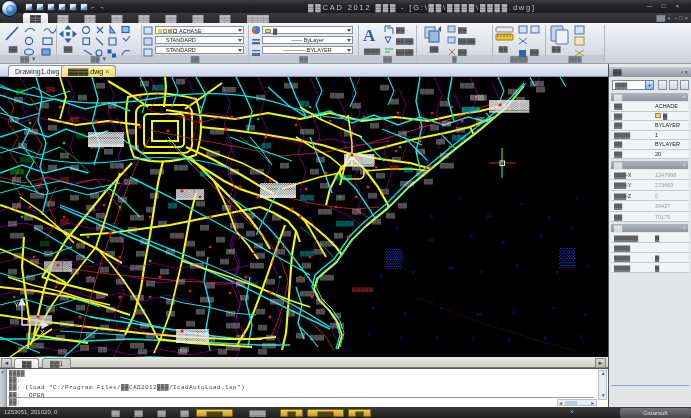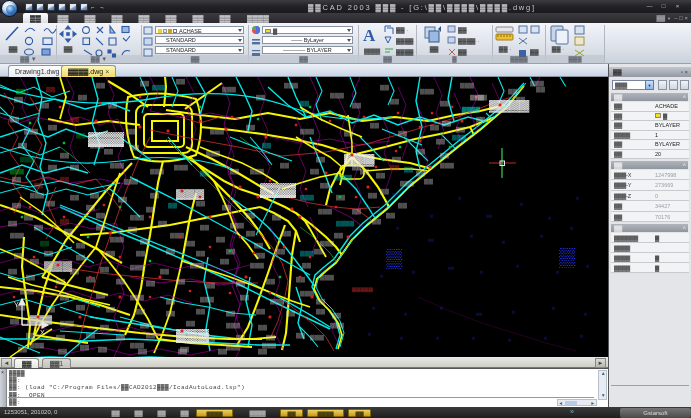--- a/index.html
+++ b/index.html
@@ -51,21 +51,21 @@
 <div class="abs" id="titlebar"></div>
 <div class="abs" id="applogo"></div>
 <div class="abs qbtn" style="left:25px"></div>
 <div class="abs qbtn" style="left:36px"></div>
 <div class="abs qbtn" style="left:47px"></div>
 <div class="abs qbtn" style="left:58px"></div>
 <div class="abs qbtn" style="left:69px"></div>
 <div class="abs qbtn" style="left:80px"></div>
 <div class="abs" style="left:91px;top:4px;width:7px;height:6px;color:#9ab8d8;font-size:6px;line-height:6px">⌐</div>
 <div class="abs" style="left:100px;top:4px;width:7px;height:6px;color:#9ab8d8;font-size:6px;line-height:6px">¬</div>
-<div class="abs" id="qtit">▓▓CAD 2003 ▓▓▓ - [G:\▓▓\▓▓▓▓\▓▓▓▓.dwg]</div>
+<div class="abs" id="qtit">▓▓CAD 2012 ▓▓▓ - [G:\▓▓\▓▓▓▓\▓▓▓▓.dwg]</div>
 <div class="abs winbtn" style="right:36px">—</div>
 <div class="abs winbtn" style="right:22px">□</div>
 <div class="abs winbtn" style="right:8px">×</div>
 
 <div class="abs" id="tabrow"></div>
 <div class="abs rtab act" style="left:23px;width:25px">▓▓</div>
 <div class="abs rtab" style="left:52px;width:22px">▓▓</div>
 <div class="abs rtab" style="left:79px;width:22px">▓▓</div>
 <div class="abs rtab" style="left:106px;width:22px">▓▓</div>
 <div class="abs rtab" style="left:133px;width:22px">▓▓</div>

